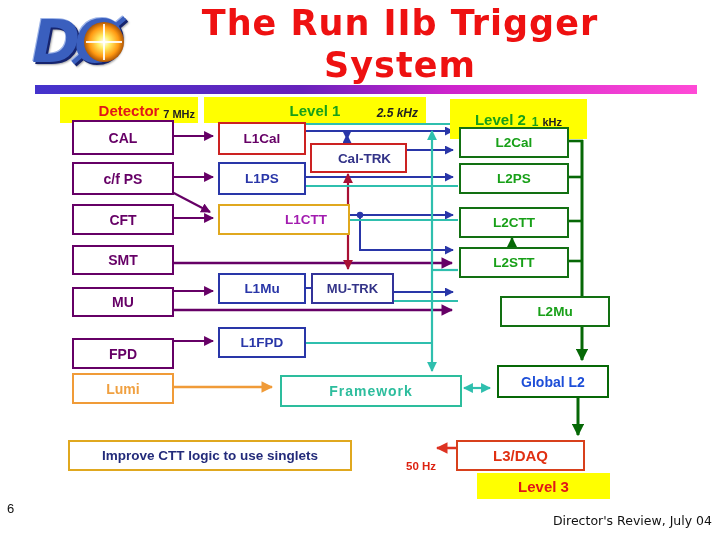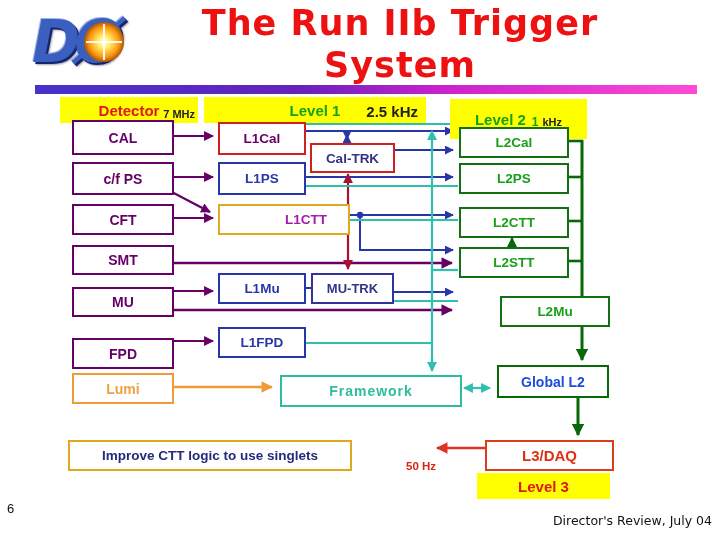--- a/index.html
+++ b/index.html
@@ -23,48 +23,48 @@
          background:linear-gradient(90deg,#4433cc 0%,#6622bb 40%,#cc22cc 62%,#ff4ad6 100%);}
   
   .ylabel{position:absolute;background:#ffff00;z-index:2;display:flex;align-items:center;
           justify-content:center;font-weight:bold;}
   .y-detector{left:60px;top:97px;width:138px;height:26px;font-size:15px;color:#e01818;}
   .y-level1{left:204px;top:97px;width:222px;height:26px;font-size:15px;color:#18a018;}
   .y-level2{left:450px;top:99px;width:137px;height:40px;font-size:15px;color:#18a018;}
   .y-level3{left:477px;top:473px;width:133px;height:26px;font-size:15px;color:#e01818;}
   .rate{font-weight:bold;color:#222;}
   .y-detector .rate{position:absolute;right:3px;bottom:3px;font-size:11px;}
-  .y-level1 .rate{position:absolute;right:8px;bottom:3px;font-size:15px;}
+  .y-level1 .rate{position:absolute;right:8px;bottom:3px;font-size:12px;font-style:italic;}
   .rate-val{color:#18a018;font-size:12px;position:relative;top:3px;margin-left:6px;}
   .rate-unit{color:#222;font-size:11px;position:relative;top:3px;margin-left:4px;}
   
   .box{position:absolute;background:#fff;border:2px solid;z-index:2;display:flex;
        align-items:center;justify-content:center;font-weight:bold;font-size:14px;}
   .det{border-color:#660066;color:#660066;left:72px;width:98px;}
   .b-cal{top:120px;height:31px;}
   .b-cfps{top:162px;height:29px;}
   .b-cft{top:204px;height:27px;}
   .b-smt{top:245px;height:26px;}
   .b-mu{top:287px;height:26px;}
   .b-fpd{top:338px;height:27px;}
   .b-lumi{left:72px;top:373px;width:98px;height:27px;border-color:#f09b38;color:#f0a040;}
   .l1{left:218px;width:84px;font-size:13.5px;}
   .b-l1cal{top:122px;height:29px;border-color:#cc2222;color:#660066;}
   .b-l1ps{top:162px;height:29px;border-color:#2936a8;color:#2936a8;}
   .b-l1ctt{top:204px;height:27px;border-color:#e0a81f;color:#a21caf;padding-left:44px;}
   .b-l1mu{top:273px;height:27px;border-color:#2936a8;color:#2936a8;}
   .b-l1fpd{top:327px;height:27px;border-color:#2936a8;color:#2936a8;}
-  .b-caltrk{left:310px;top:143px;width:81px;height:26px;border-color:#cc2222;color:#333388;font-size:13.5px;}
+  .b-caltrk{left:310px;top:143px;width:81px;height:26px;border-color:#cc2222;color:#333388;font-size:13.5px;padding-left:12px;}
   .b-mutrk{left:311px;top:273px;width:79px;height:27px;border-color:#333399;color:#333388;font-size:13px;}
   .l2{left:459px;width:106px;height:27px;border-color:#127012;color:#18a018;font-size:13.5px;}
   .b-l2cal{top:127px;} .b-l2ps{top:163px;} .b-l2ctt{top:207px;} .b-l2stt{top:247px;} .b-l2mu{top:296px;margin-left:41px;}
   .b-global{left:497px;top:365px;width:108px;height:29px;border-color:#066806;color:#1d4ed8;}
   .b-framework{left:280px;top:375px;width:178px;height:28px;border-color:#2dbd9d;color:#2dbd9d;letter-spacing:1px;}
   .b-note{left:68px;top:440px;width:280px;height:27px;border-color:#e0a81f;color:#232b7a;font-size:13.5px;}
-  .b-l3daq{left:485px;top:440px;width:125px;height:27px;border-color:#d8401c;color:#e03012;font-size:15px;}
+  .b-l3daq{left:456px;top:440px;width:125px;height:27px;border-color:#d8401c;color:#e03012;font-size:15px;}
   
   .rate50{position:absolute;left:406px;top:460px;font-size:11.5px;font-weight:bold;color:#dd2211;z-index:2;}
   .pagenum{position:absolute;left:7px;top:501px;font-size:13px;color:#111;z-index:2;}
   .footer{position:absolute;right:8px;top:513px;font-size:12.5px;color:#111;z-index:2;
           font-family:"DejaVu Sans",sans-serif;}
   
   svg.wires{position:absolute;left:0;top:0;z-index:1;}
 </style>
 </head>
 <body>

